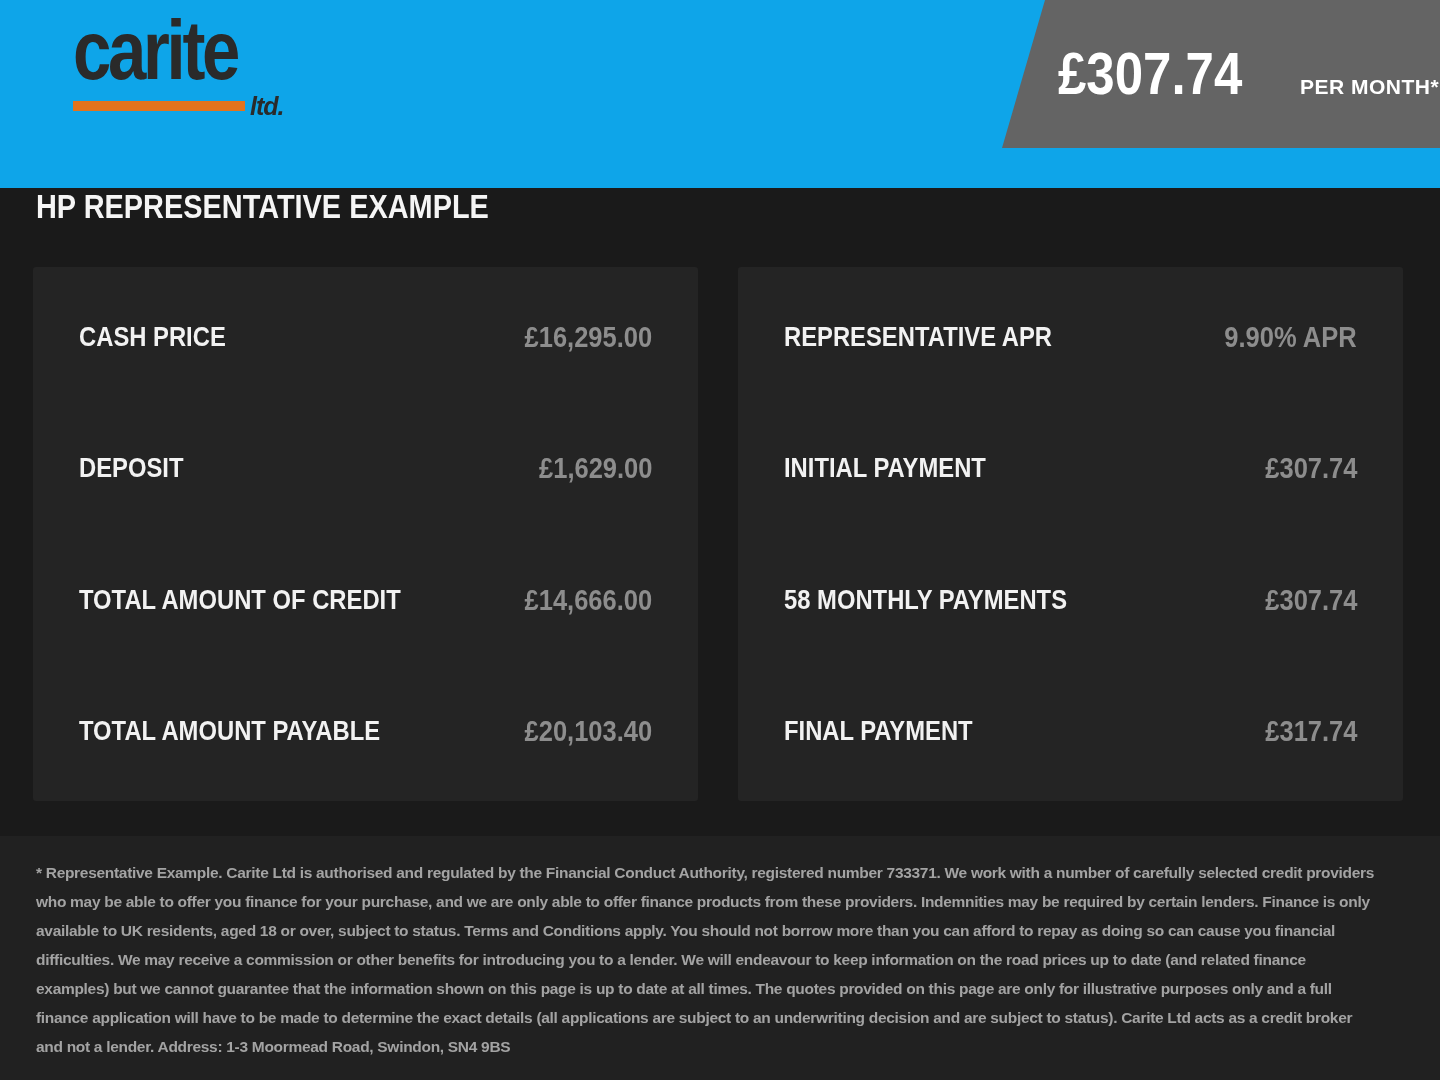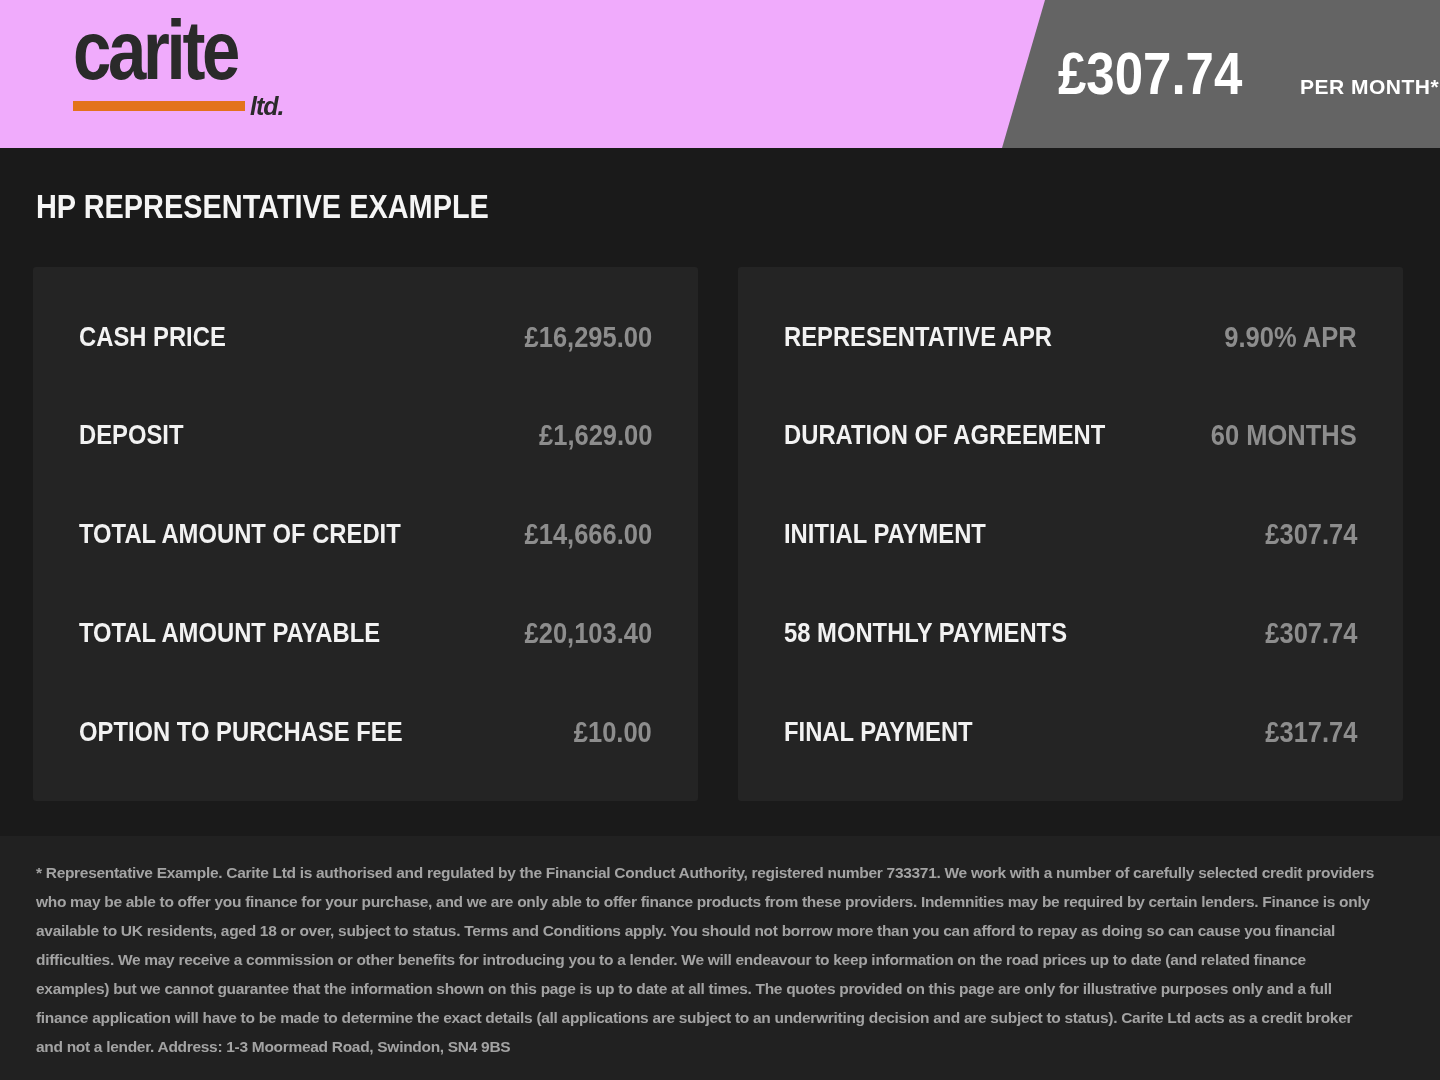--- a/index.html
+++ b/index.html
@@ -5,22 +5,22 @@
   html,body{margin:0;padding:0;}
   body{
     width:1440px;height:1080px;
     background:#1a1a1a;
     font-family:"Liberation Sans", sans-serif;
     position:relative;overflow:hidden;
   }
 
   
   .header{
-    position:absolute;top:0;left:0;width:1440px;height:148px;
-    background:#f0abfc;
+    position:absolute;top:0;left:0;width:1440px;height:188px;
+    background:#0ea5e9;
   }
   .logo{position:absolute;left:73px;top:12px;color:#2a2a2a;}
   .logo-word{
     font-size:84px;font-weight:bold;letter-spacing:-4px;line-height:76px;
     transform:scaleX(0.82);transform-origin:0 50%;
   }
   .logo-row{display:flex;align-items:center;margin-top:7px;font-style:italic;}
   .logo-bar{width:172px;height:10px;background:#e3731c;}
   .logo-ltd{font-size:25px;font-weight:bold;line-height:22px;margin-left:5px;letter-spacing:-1px;}
 
@@ -110,34 +110,26 @@
         <span class="val">£1,629.00</span>
       </div>
       <div class="row">
         <span class="lbl">TOTAL AMOUNT OF CREDIT</span>
         <span class="val">£14,666.00</span>
       </div>
       <div class="row">
         <span class="lbl">TOTAL AMOUNT PAYABLE</span>
         <span class="val">£20,103.40</span>
       </div>
-      <div class="row">
-        <span class="lbl">OPTION TO PURCHASE FEE</span>
-        <span class="val">£10.00</span>
-      </div>
     </div>
 
     <div class="panel">
       <div class="row">
         <span class="lbl">REPRESENTATIVE APR</span>
         <span class="val">9.90% APR</span>
-      </div>
-      <div class="row">
-        <span class="lbl">DURATION OF AGREEMENT</span>
-        <span class="val">60 MONTHS</span>
       </div>
       <div class="row">
         <span class="lbl">INITIAL PAYMENT</span>
         <span class="val">£307.74</span>
       </div>
       <div class="row">
         <span class="lbl">58 MONTHLY PAYMENTS</span>
         <span class="val">£307.74</span>
       </div>
       <div class="row">

